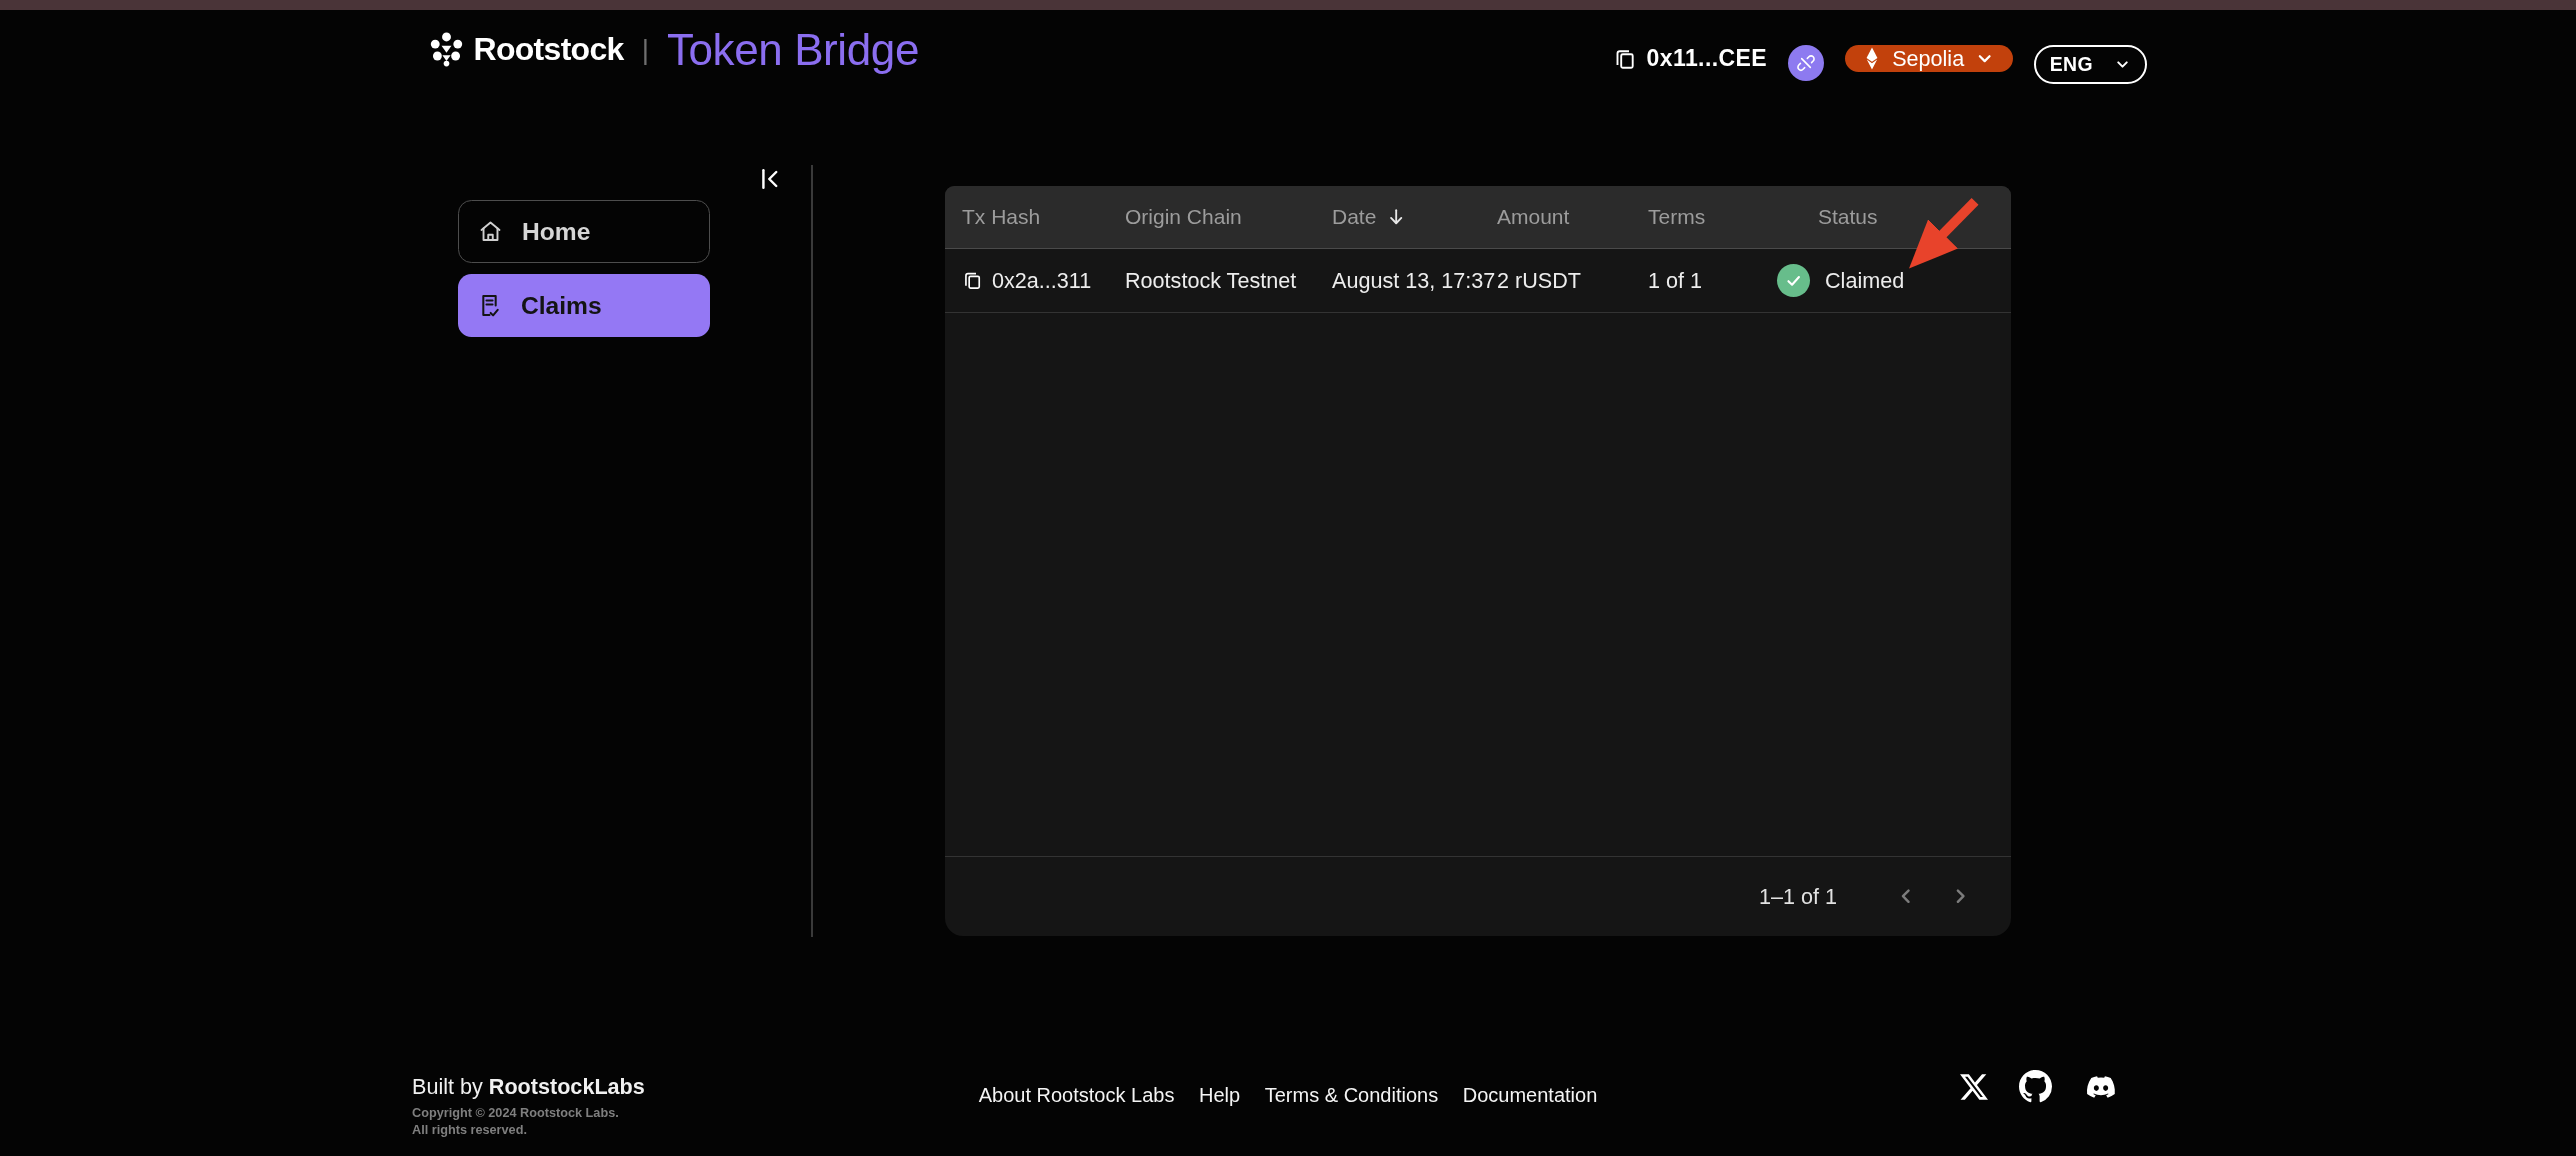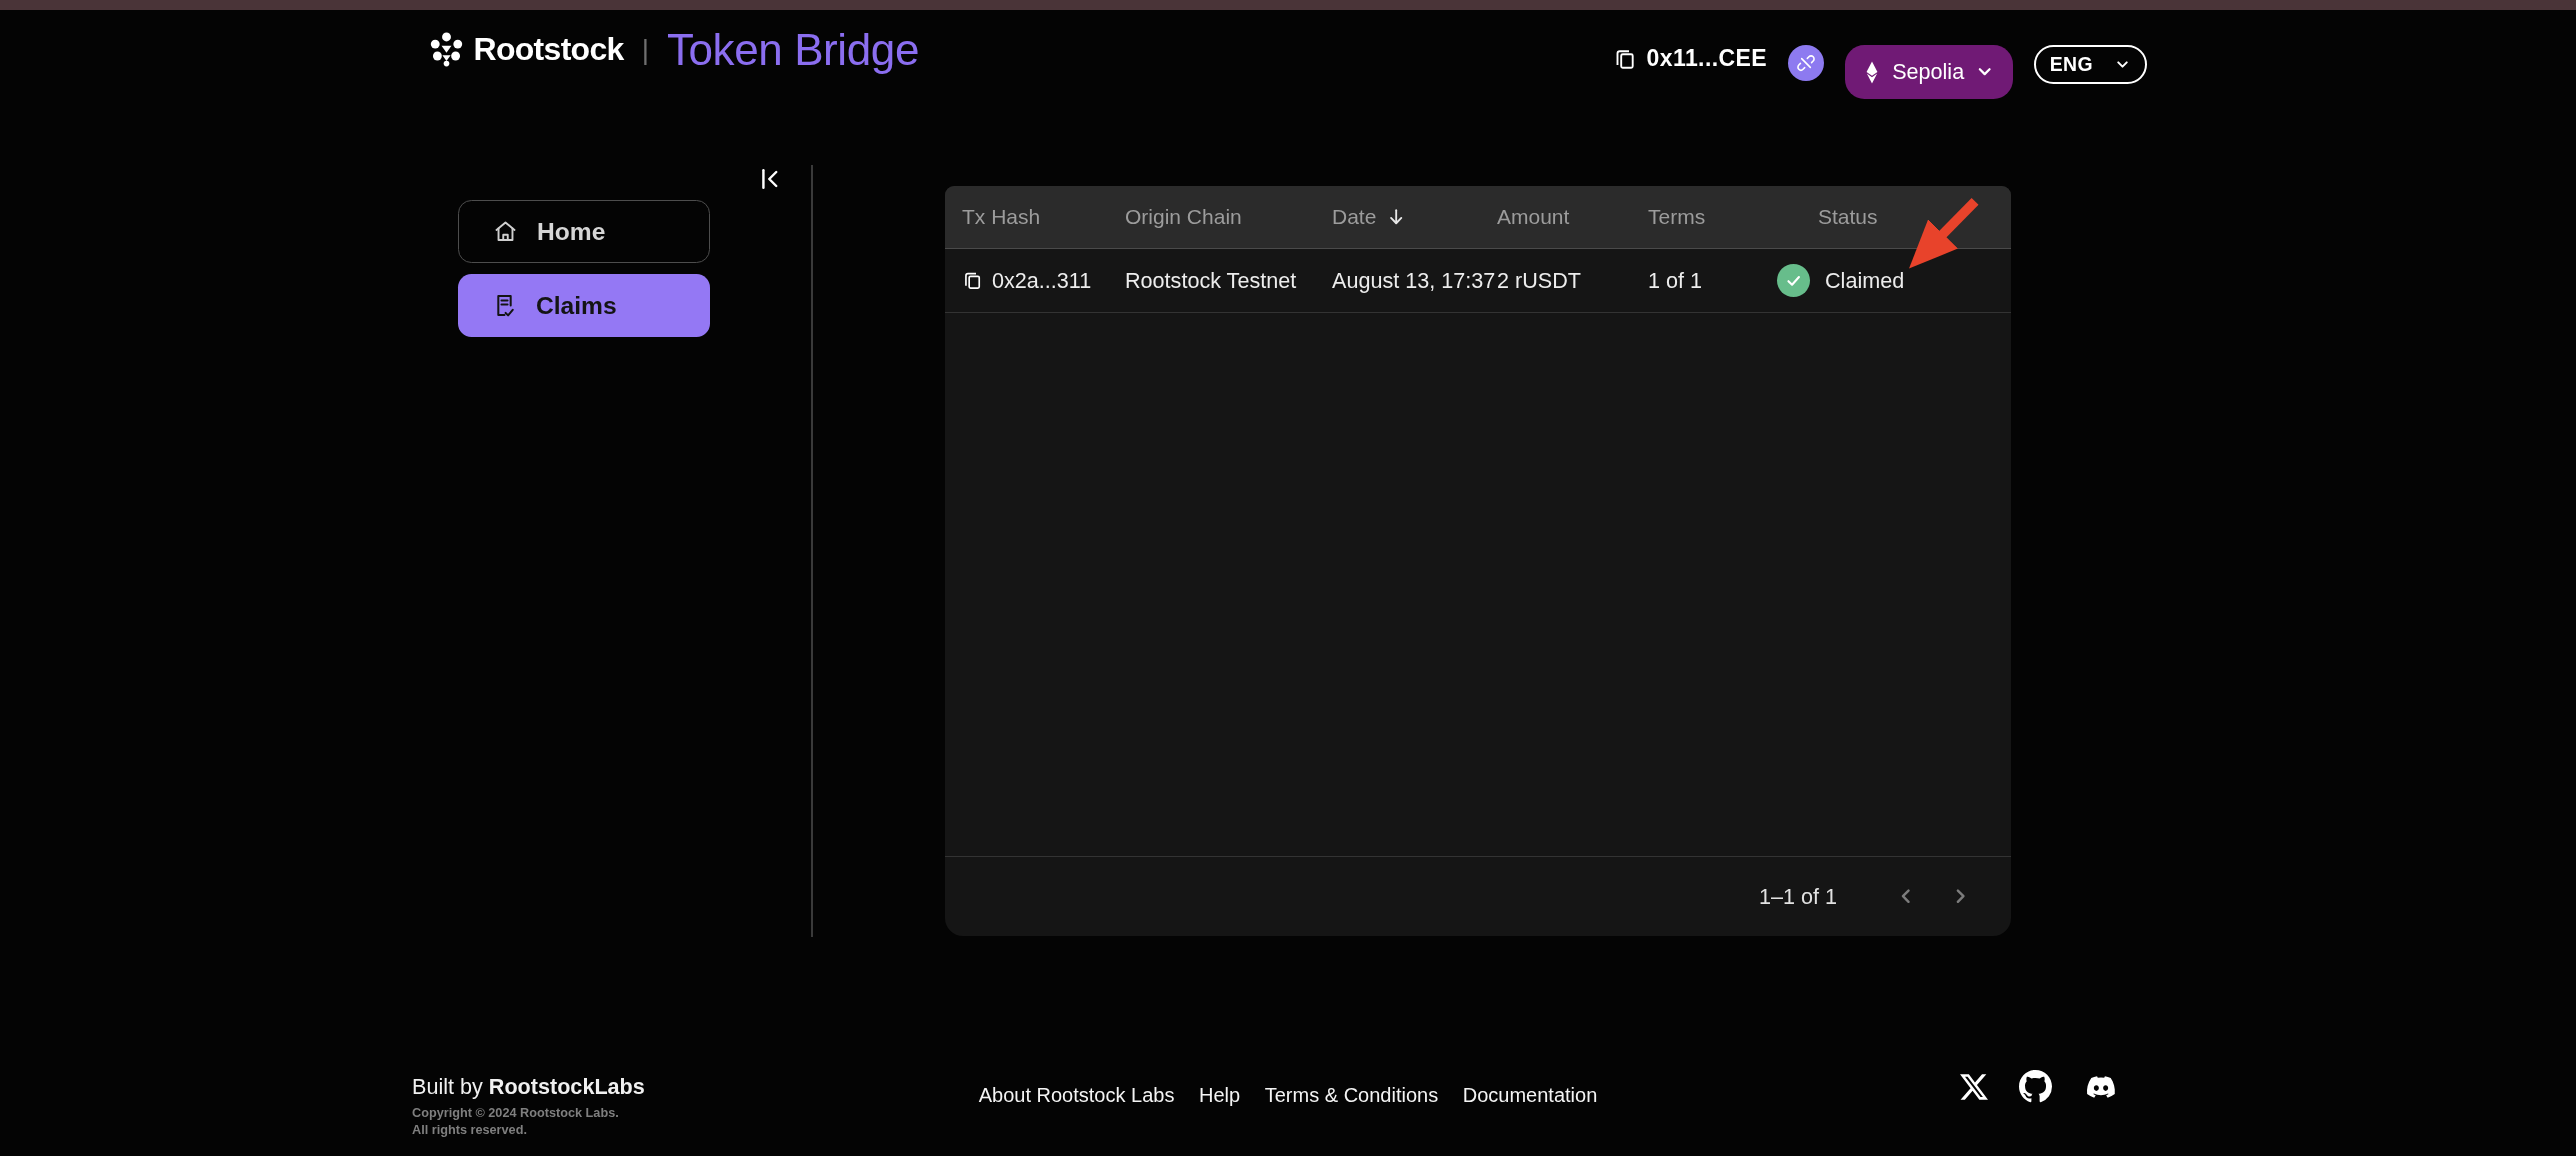--- a/index.html
+++ b/index.html
@@ -20,28 +20,28 @@
   .logo-mark svg { width:39px; height:39px; }
   .brand { font-size:32px; font-weight:700; letter-spacing:-0.7px; margin-left:7.5px; color:#fff; }
   .logo-sep { color:#6f6f6f; font-size:28px; font-weight:300; margin:0 18px; }
   .app-name { font-size:44px; font-weight:500; color:#8b6ef0; letter-spacing:-0.4px; }
 
   .header-right { position:absolute; right:429px; top:45px; height:45px; display:flex; align-items:flex-start; gap:21px; }
   .wallet { display:flex; align-items:center; gap:9.7px; }
   .wallet .addr { font-size:23px; font-weight:700; letter-spacing:0.4px; }
   .icon-plain { display:flex; align-items:center; justify-content:center; cursor:pointer; }
   .disconnect { width:36px; height:36px; border-radius:50%; background:#8d7af0; display:flex; align-items:center; justify-content:center; cursor:pointer; }
-  .network-pill { height:54px; background:#701a75; border-radius:19.4px; display:flex; align-items:center; gap:11.2px; padding:0 18px; cursor:pointer; }
+  .network-pill { height:27px; background:#c2410c; border-radius:19.4px; display:flex; align-items:center; gap:11.2px; padding:0 18px; cursor:pointer; }
   .network-pill .label { font-size:21.6px; color:#fff; }
   .lang-pill { height:39px; border:2.2px solid #ffffff; border-radius:19.4px; display:flex; align-items:center; gap:21px; padding:0 14px; cursor:pointer; }
   .lang-pill .label { font-size:19.4px; font-weight:700; letter-spacing:0.4px; }
 
   
   .collapse-btn { position:absolute; left:753px; top:161px; width:36px; height:36px; display:flex; align-items:center; justify-content:center; cursor:pointer; }
-  .nav-btn { position:absolute; left:458px; width:252px; height:63px; border-radius:13.4px; display:flex; align-items:center; padding-left:33px; gap:18px; cursor:pointer; }
+  .nav-btn { position:absolute; left:458px; width:252px; height:63px; border-radius:13.4px; display:flex; align-items:center; padding-left:18px; gap:18px; cursor:pointer; }
   .nav-home { top:200px; border:1.5px solid #4d4d4d; color:#d6d6d6; background:transparent; }
   .nav-claims { top:274px; background:#9478f4; color:#141414; }
   .nav-label { font-size:24.6px; font-weight:600; }
   .nav-claims .nav-label { font-weight:700; }
   .vdivider { position:absolute; left:811px; top:165px; width:1.5px; height:772px; background:#3a3a3a; }
 
   
   .table-card { position:absolute; left:945px; top:186px; width:1066px; height:750px; background:#151515; border-radius:9px 9px 18px 18px; }
   .tgrid { display:grid; grid-template-columns:163px 207px 165px 151px 170px 1fr; align-items:center; padding-left:17px; }
   .thead { height:63px; background:#2b2b2b; border-radius:9px 9px 0 0; border-bottom:1.5px solid #4a4a4a; color:#9c9c9c; font-size:21px; }

